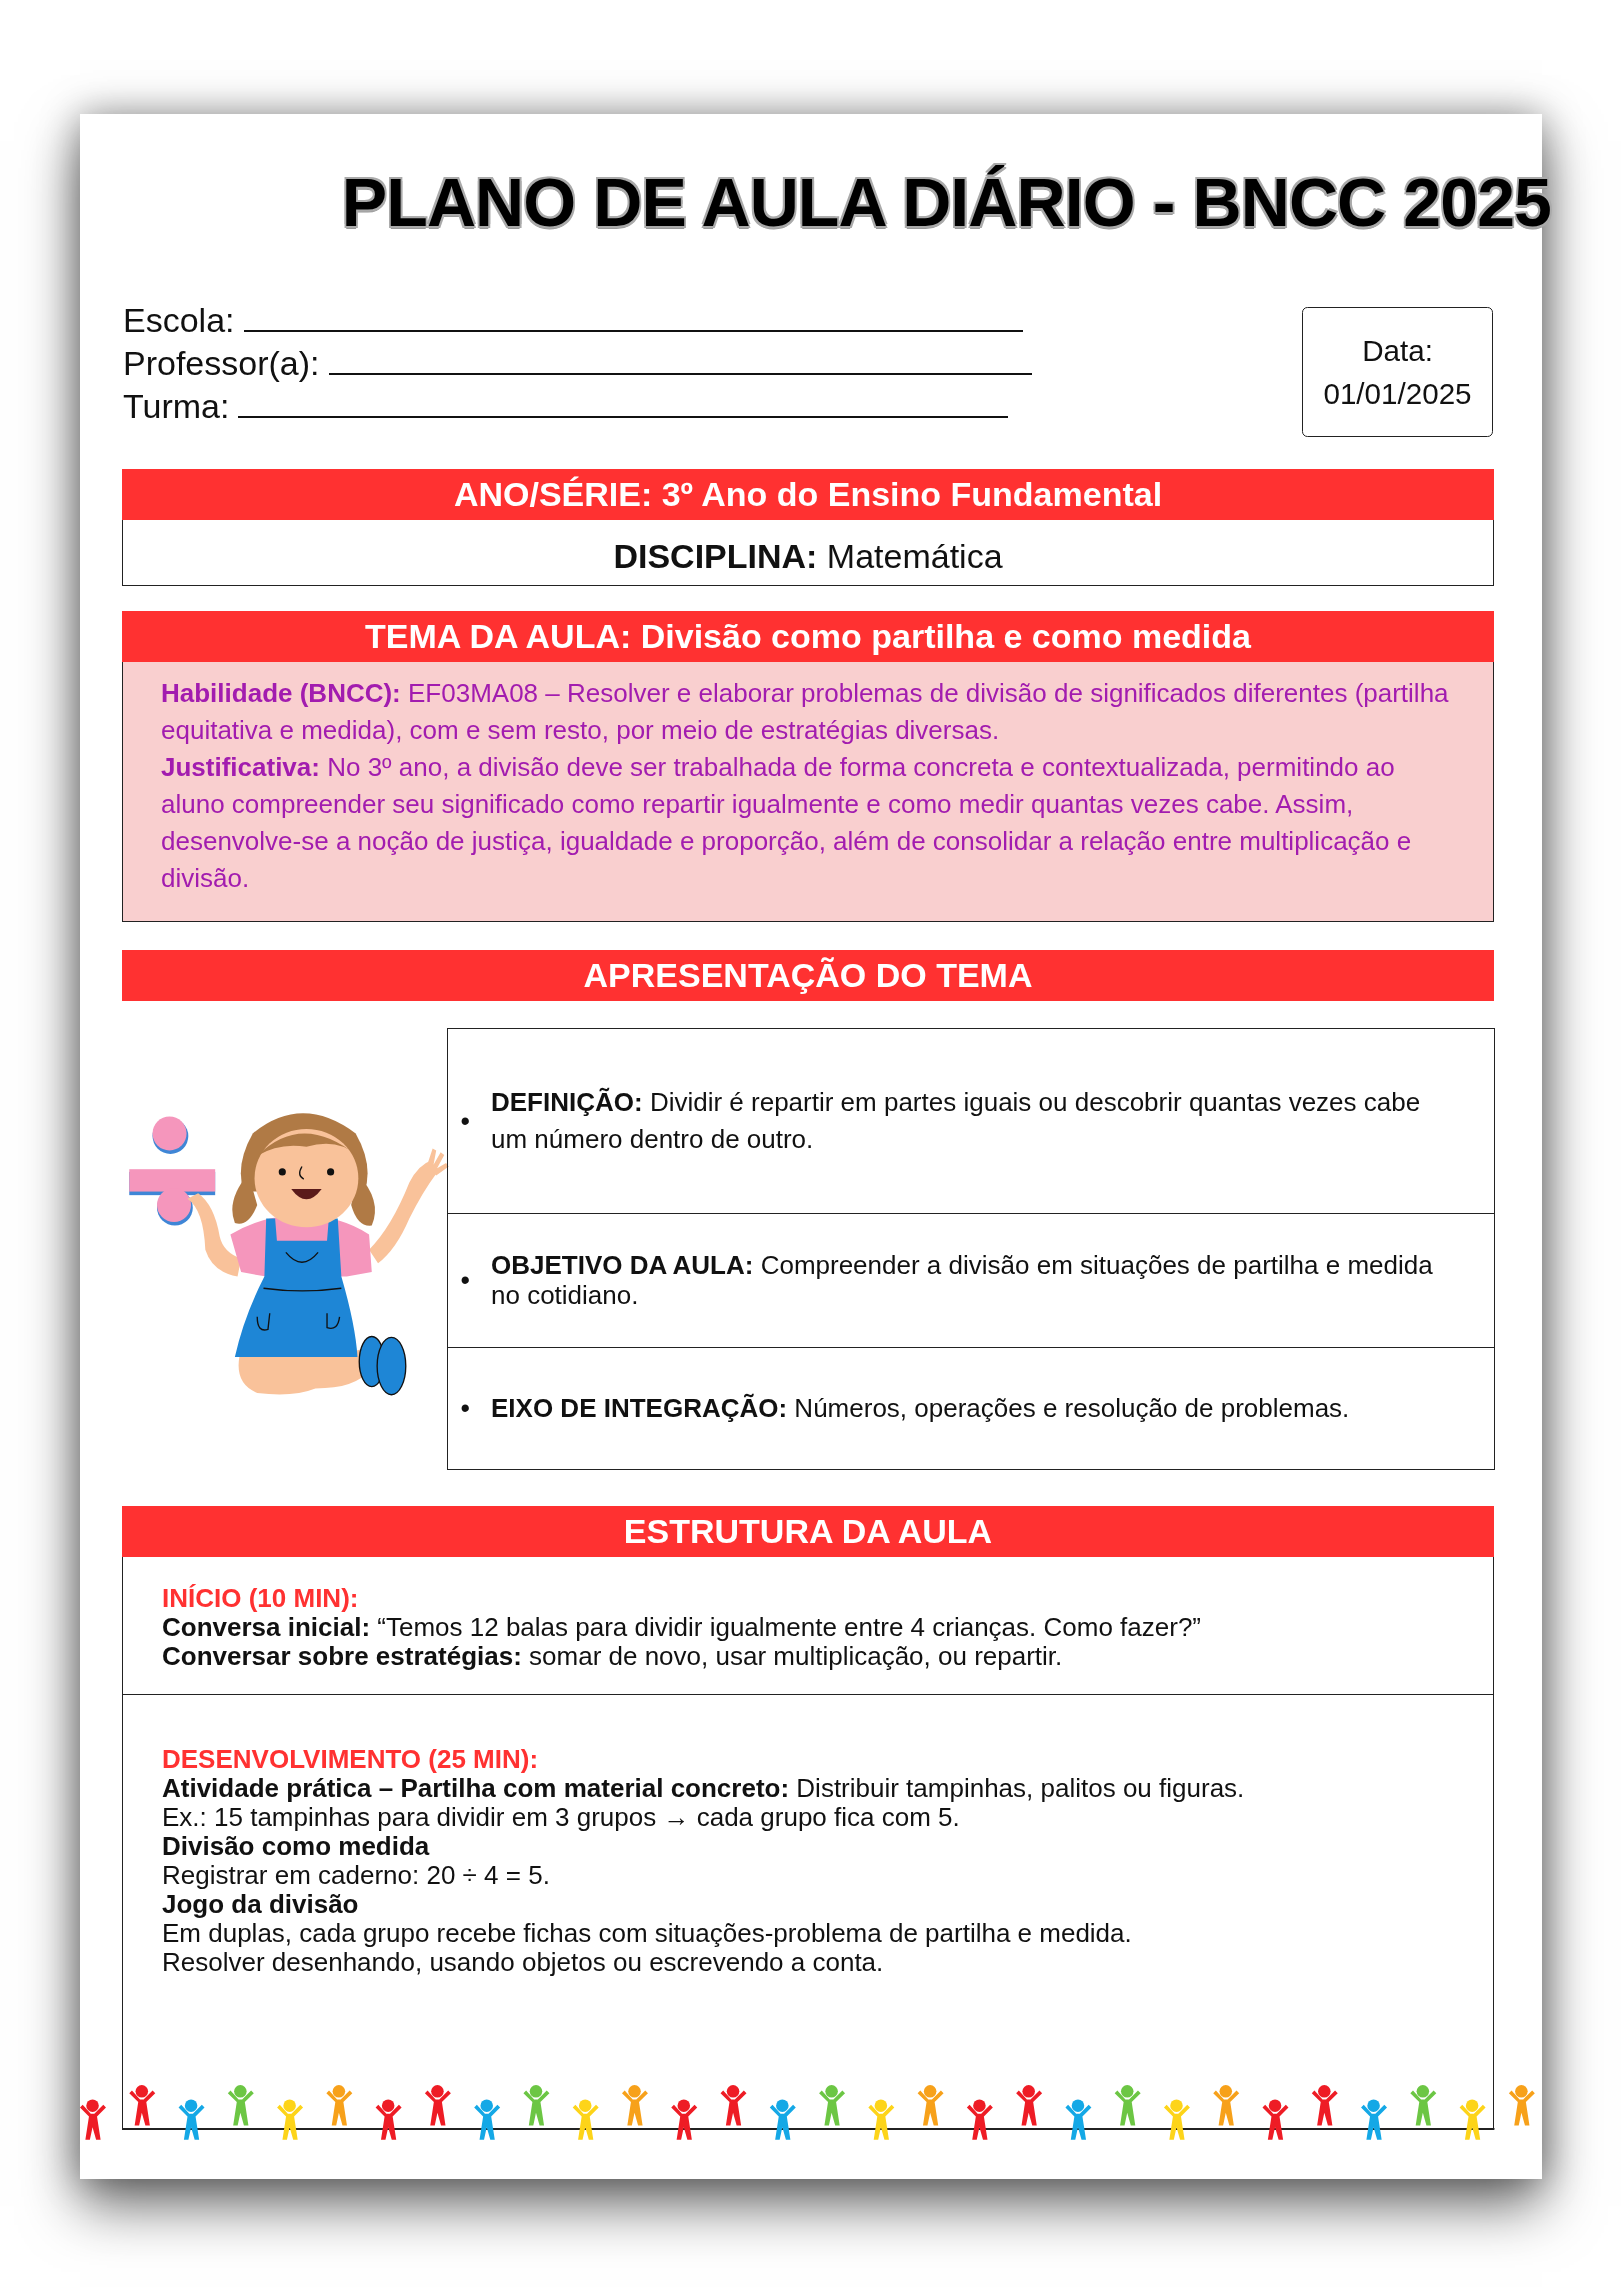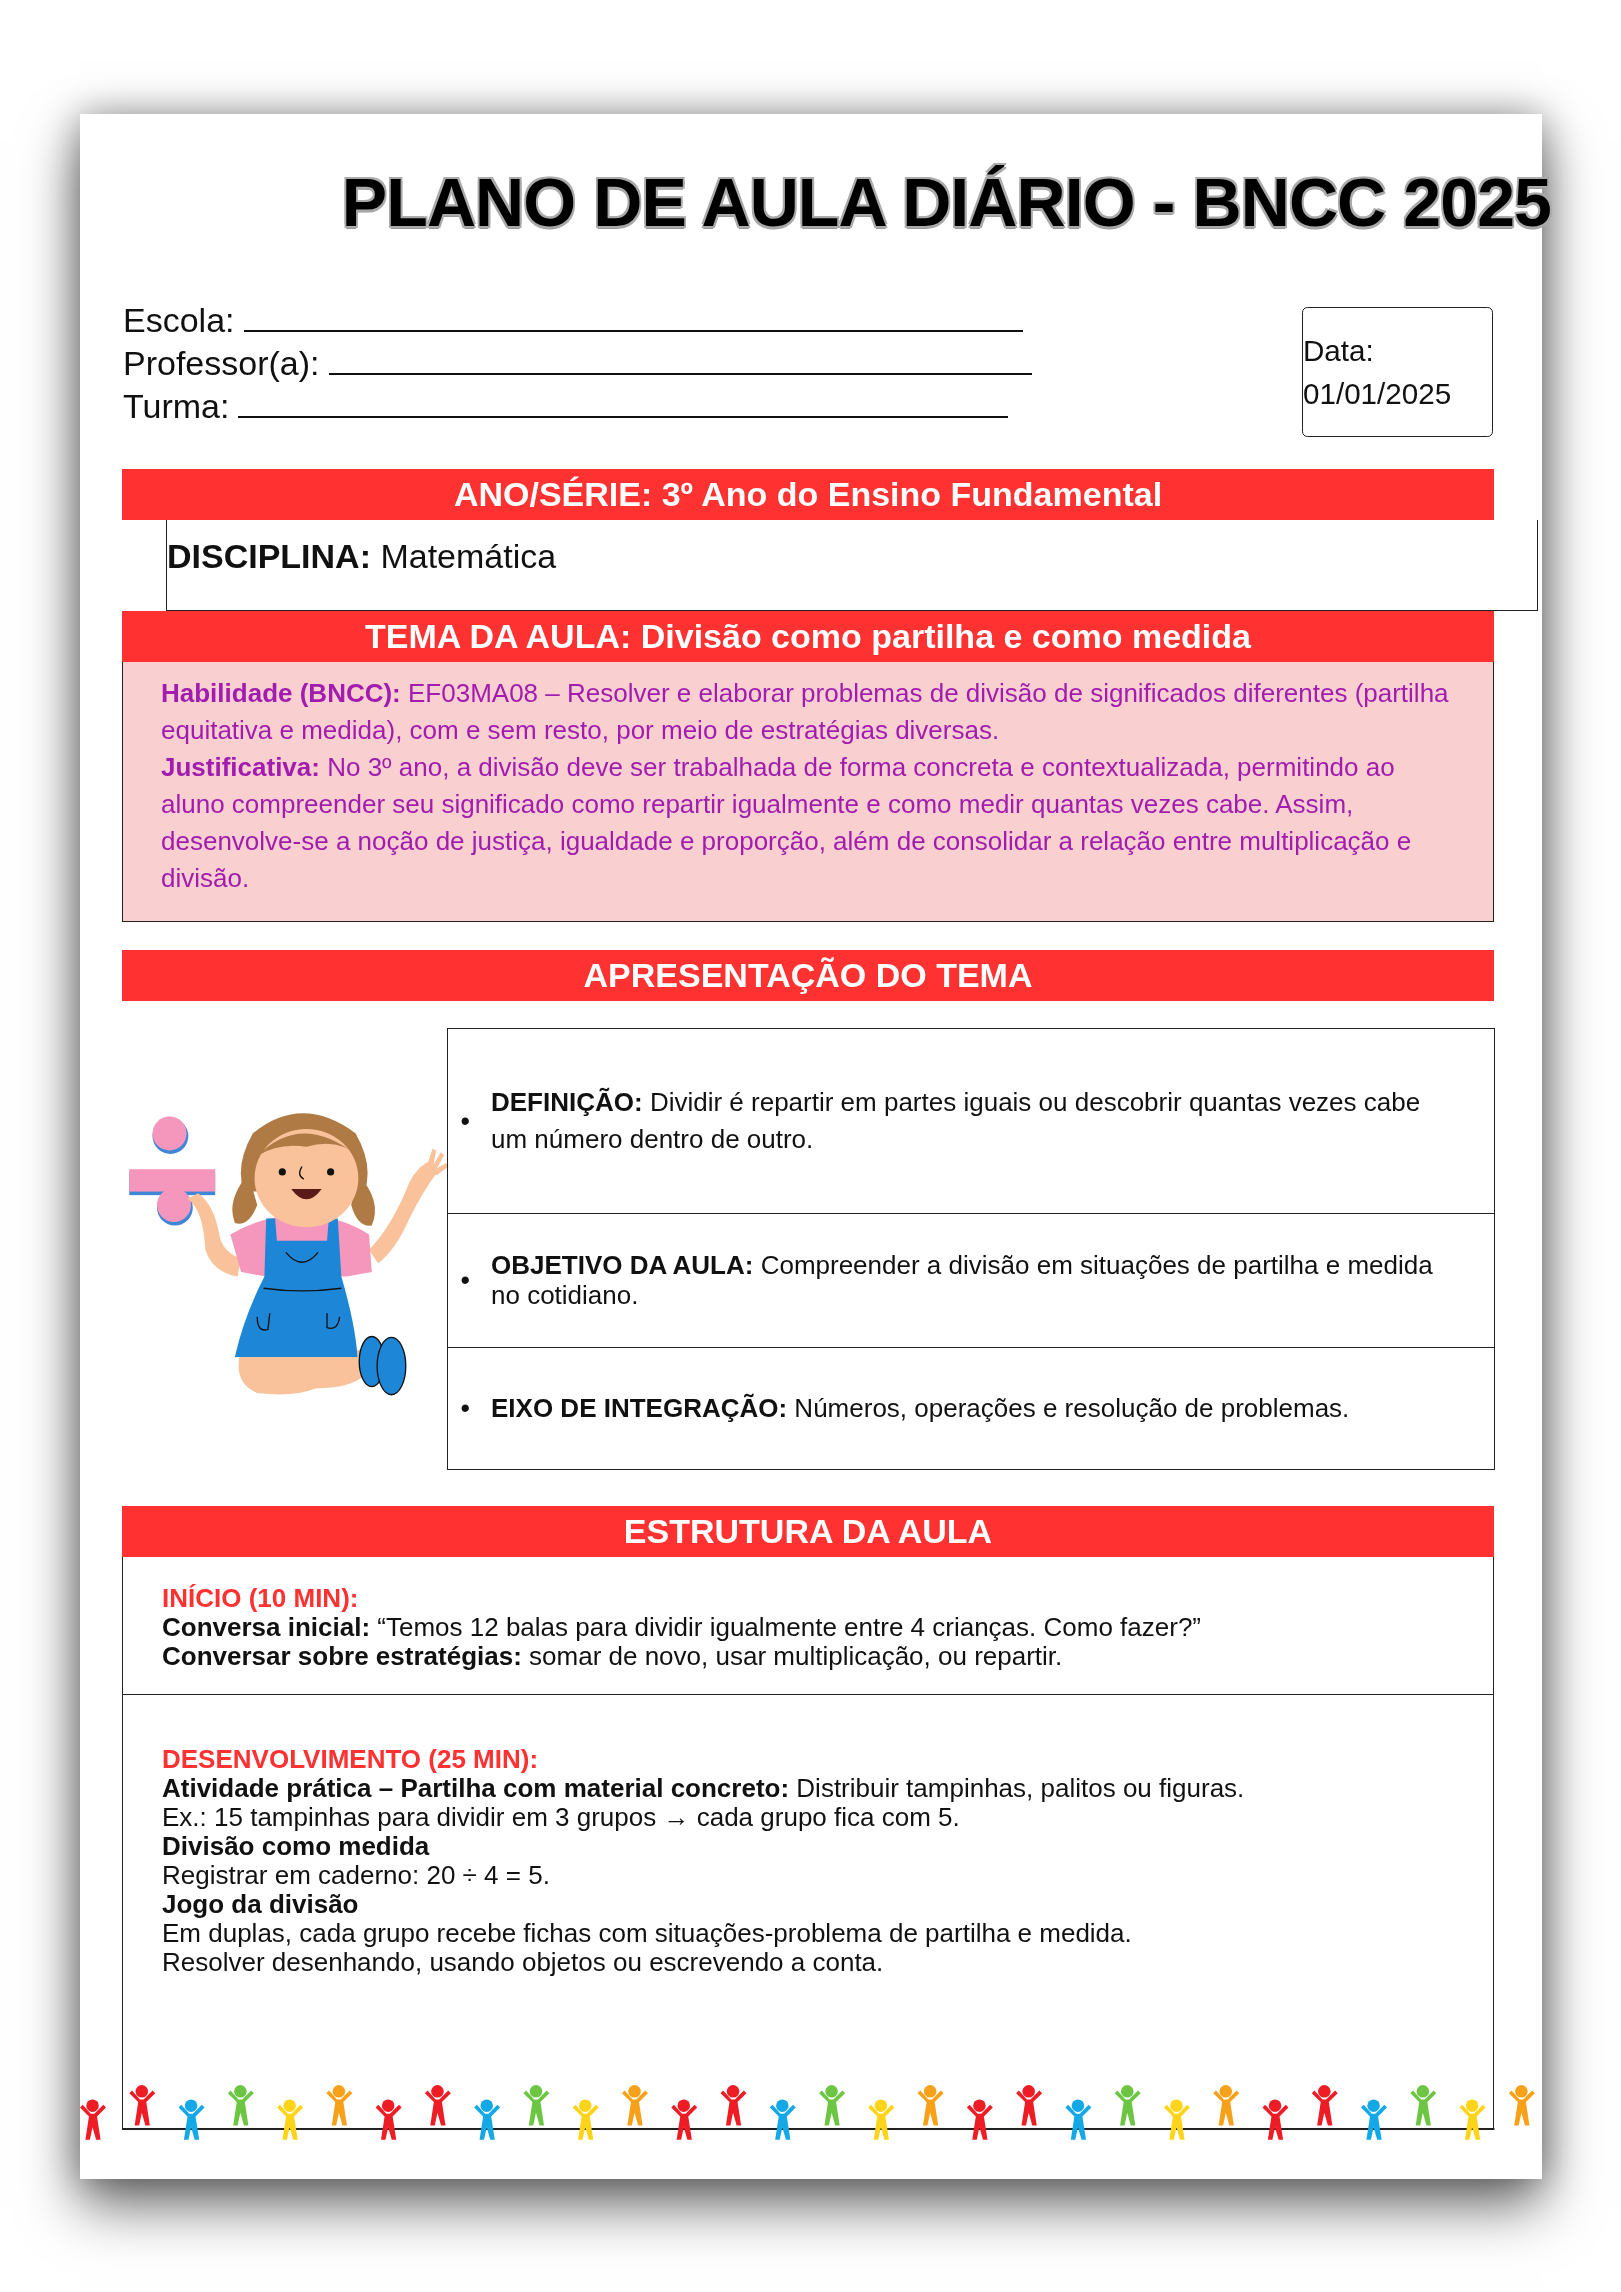--- a/index.html
+++ b/index.html
@@ -20,29 +20,29 @@
     font-family: Liberation Sans, sans-serif; font-weight: bold;
     font-size: 68px; letter-spacing: -0.9px; color: #000;
     text-shadow: -1.8px -1.8px 0 #aaa, 1.8px -1.8px 0 #aaa, -1.8px 1.8px 0 #aaa, 1.8px 1.8px 0 #aaa, 0 2.7px 0 #999;
     margin-left: 9px;
   }
   .field-row { left: 43px; font-size: 34px; color: #111; line-height: 45px; white-space: nowrap; }
   .field-row .line { display: inline-block; border-bottom: 2.7px solid #111; vertical-align: baseline; height: 27px; margin-left: 9px; }
   .date-box {
     left: 1222px; top: 193px; width: 191px; height: 130px;
     border: 1.8px solid #222; border-radius: 5.4px; box-sizing: border-box;
-    display: flex; flex-direction: column; justify-content: center; align-items: flex-start;
+    display: flex; flex-direction: column; justify-content: center; align-items: center;
     font-size: 29.6px; line-height: 43px; color: #111;
   }
   .band {
     left: 42px; width: 1372px; height: 51px; background: #ff3131; color: #fff;
     font-weight: bold; font-size: 34px; text-align: center; line-height: 51px;
   }
   .box { left: 42px; width: 1372px; border: 1.8px solid #222; border-top: none; box-sizing: border-box; }
-  .disc { height: 91px; top: 406px; font-size: 34px; line-height: 73px; margin-left: 44px; }
+  .disc { height: 66px; top: 406px; text-align: center; font-size: 34px; line-height: 73px; }
   .tema-box {
     top: 548px; height: 260px; background: #f9cfcf; padding: 13.4px 38px 0 38px;
     font-size: 26px; line-height: 37px; color: #a21caf;
   }
   .pres-table { left: 367px; top: 914px; width: 1048px; height: 442px; border: 1.8px solid #222; box-sizing: border-box; }
   .pres-row { position: absolute; left: 0; right: 0; border-bottom: 1.8px solid #222; display: flex; align-items: center; padding: 0 36px 0 43px; box-sizing: border-box; font-size: 26px; line-height: 37px; }
   .pres-row:last-child { border-bottom: none; }
   .pres-row .bullet { position: absolute; left: 12.5px; font-size: 27px; }
   .struct-box { top: 1443px; height: 573px; }
   .struct-sec { position: absolute; left: 0; right: 0; padding: 0 0 0 39px; font-size: 26px; line-height: 29px; }

